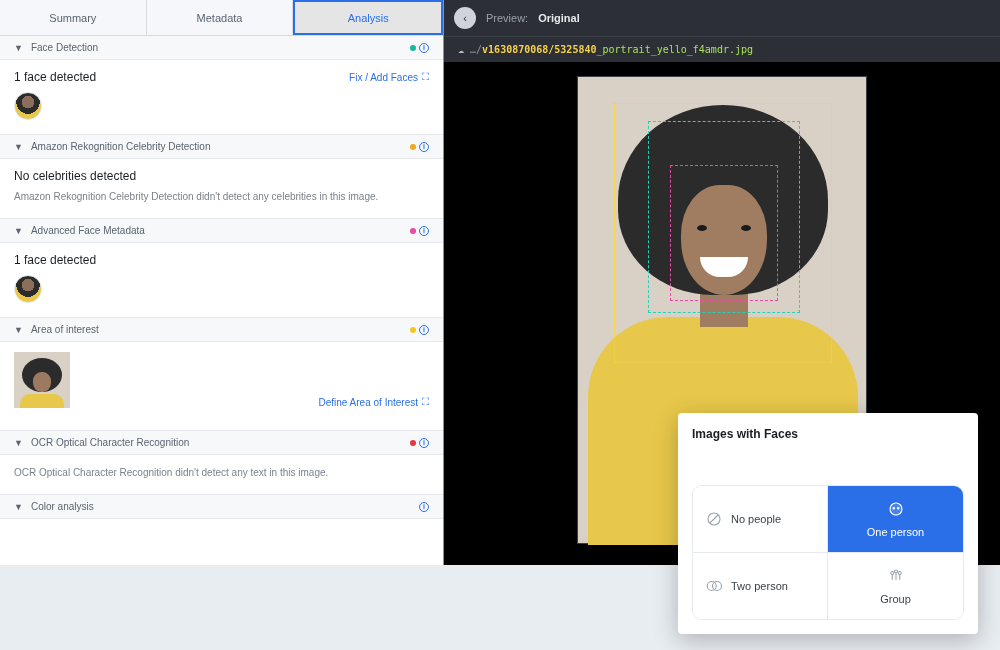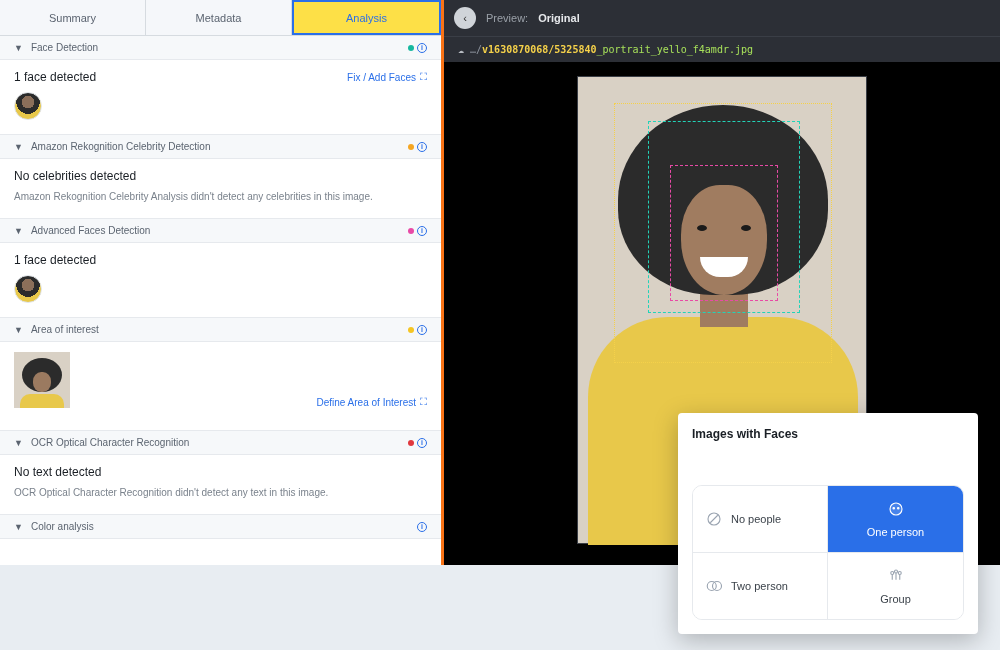--- a/index.html
+++ b/index.html
@@ -1,22 +1,22 @@
 <!DOCTYPE html>
 <html><head>
 <meta charset="utf-8">
 <style>
   * { box-sizing: border-box; margin: 0; padding: 0; }
   body { font-family: -apple-system, BlinkMacSystemFont, "Segoe UI", Helvetica, Arial, sans-serif; width: 1000px; height: 650px; overflow: hidden; background: #e8edf2; position: relative; }
   .app { display: flex; width: 1000px; height: 565px; }
-  .sidebar { width: 444px; background: #fff; border-right: 3px solid #f97316; display: flex; flex-direction: column; }
+  .sidebar { width: 444px; background: #fff; border-right: 1px solid #f97316; display: flex; flex-direction: column; }
   .tabs { display: flex; border-bottom: 1px solid #d6dbe0; height: 36px; }
   .tab { flex: 1; display: flex; align-items: center; justify-content: center; font-size: 11px; color: #5b6470; cursor: pointer; background: #f5f7fa; border-right: 1px solid #d6dbe0; }
   .tab:last-child { border-right: none; }
-  .tab.active { background: #fde047; color: #2a6fe8; border: 2px solid #2a6fe8; border-bottom: 2px solid #2a6fe8; }
+  .tab.active { background: #e5e5e5; color: #2a6fe8; border: 2px solid #2a6fe8; border-bottom: 2px solid #2a6fe8; }
   .panel { flex: 1; overflow-y: auto; font-size: 11px; color: #333; }
   .section-hdr { display: flex; align-items: center; justify-content: space-between; padding: 6px 14px; background: #f6f8fa; border-bottom: 1px solid #e6e9ed; cursor: pointer; }
   .section-hdr .left { display: flex; align-items: center; gap: 8px; color: #5b6470; font-size: 10px; }
   .section-hdr .dots { display: flex; align-items: center; gap: 3px; }
   .dot { width: 6px; height: 6px; border-radius: 50%; }
   .dot.teal { background: #16b89f; }
   .dot.orange { background: #f5a623; }
   .dot.pink { background: #e84aa6; }
   .dot.red { background: #e0383e; }
   .dot.yellow { background: #f5c523; }
@@ -110,27 +110,27 @@
             <span class="chev">▼</span>
             <span>Amazon Rekognition Celebrity Detection</span>
           </div>
         <div class="dots">
             <span class="dot orange"></span>
             <span class="info-i">i</span>
           </div>
       </div>
       <div class="section-body">
         <div class="title" style="margin-bottom:6px;">No celebrities detected</div>
-        <div class="sub">Amazon Rekognition Celebrity Analysis didn't detect any celebrities in this image.</div>
-      </div>
-
-      <div class="section-hdr">
-        <div class="left">
-            <span class="chev">▼</span>
-            <span>Advanced Faces Detection</span>
+        <div class="sub">Amazon Rekognition Celebrity Detection didn't detect any celebrities in this image.</div>
+      </div>
+
+      <div class="section-hdr">
+        <div class="left">
+            <span class="chev">▼</span>
+            <span>Advanced Face Metadata</span>
           </div>
         <div class="dots">
             <span class="dot pink"></span>
             <span class="info-i">i</span>
           </div>
       </div>
       <div class="section-body">
         <div class="title" style="margin-bottom:8px;">1 face detected</div>
         <div class="avatar-sm"></div>
       </div>
@@ -163,21 +163,20 @@
         <div class="left">
             <span class="chev">▼</span>
             <span>OCR Optical Character Recognition</span>
           </div>
         <div class="dots">
             <span class="dot red"></span>
             <span class="info-i">i</span>
           </div>
       </div>
       <div class="section-body">
-        <div class="title" style="margin-bottom:6px;">No text detected</div>
         <div class="sub">OCR Optical Character Recognition didn't detect any text in this image.</div>
       </div>
 
       <div class="section-hdr">
         <div class="left">
             <span class="chev">▼</span>
             <span>Color analysis</span>
           </div>
         <div class="dots">
             <span class="info-i">i</span>

